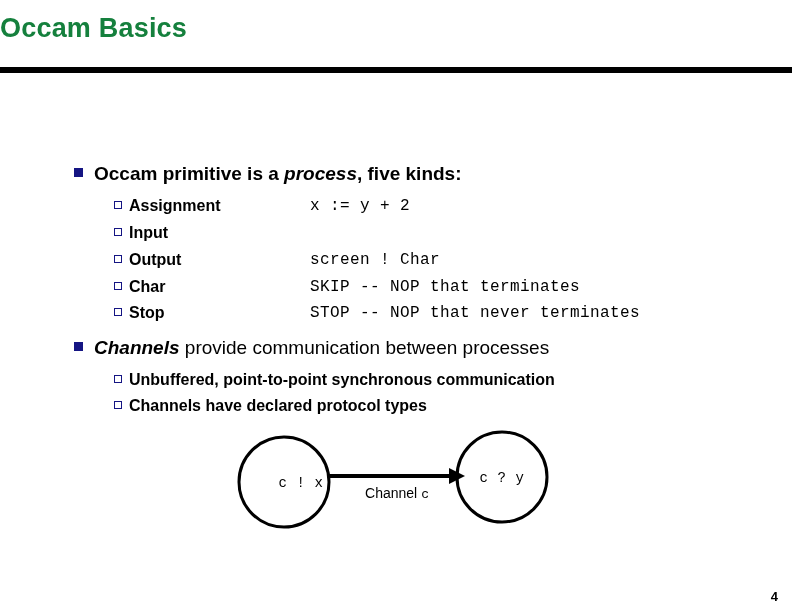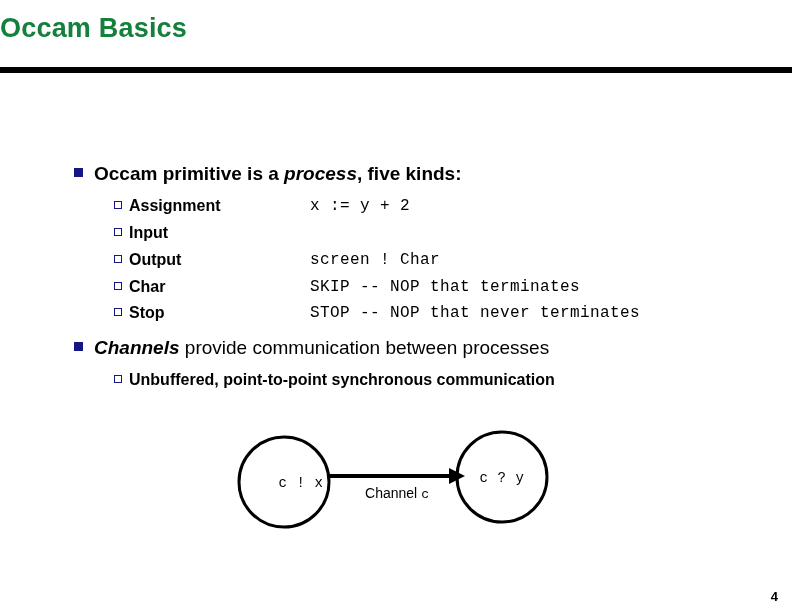--- a/index.html
+++ b/index.html
@@ -181,20 +181,24 @@
 
   <div class="bullet1" style="left:74px; top:292px;">
     <span class="bullet1-marker"></span>
     <span class="bullet1-text"><span class="bi">Channels</span><span class="b1-reg"> provide communication between processes</span></span>
   </div>
 
   <div class="bullet2" style="left:114px; top:326px;">
     <span class="bullet2-marker"></span>
     <span class="bullet2-text">Unbuffered, point-to-point synchronous communication</span>
   </div>
+  <div class="bullet2" style="left:114px; top:352px;">
+    <span class="bullet2-marker"></span>
+    <span class="bullet2-text">Channels have declared protocol types</span>
+  </div>
 
   <div class="diagram">
     <svg width="340" height="105" viewBox="0 0 340 105" xmlns="http://www.w3.org/2000/svg">
 
       <circle cx="59" cy="53" r="45" fill="#ffffff" stroke="#000000" stroke-width="3"></circle>
 
       <circle cx="277" cy="48" r="45" fill="#ffffff" stroke="#000000" stroke-width="3"></circle>
 
       <line x1="104" y1="47" x2="224" y2="47" stroke="#000000" stroke-width="4"></line>
 

